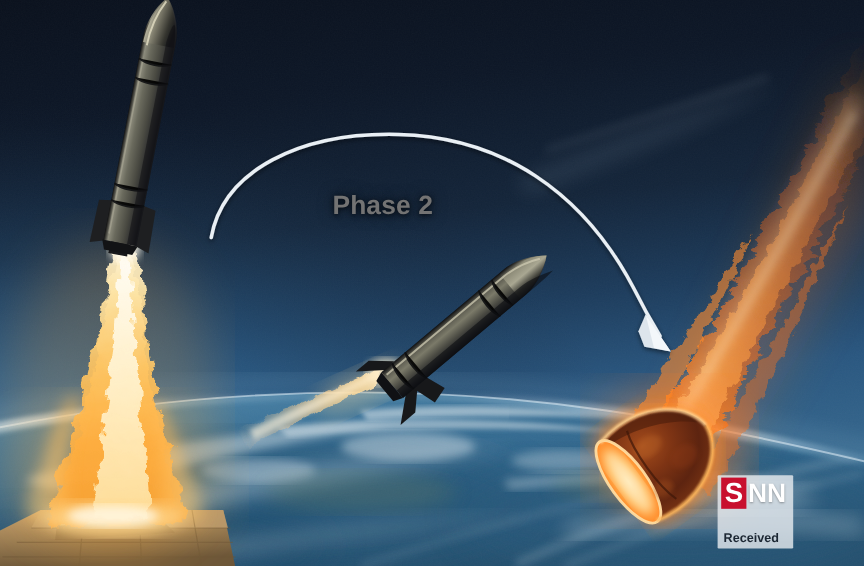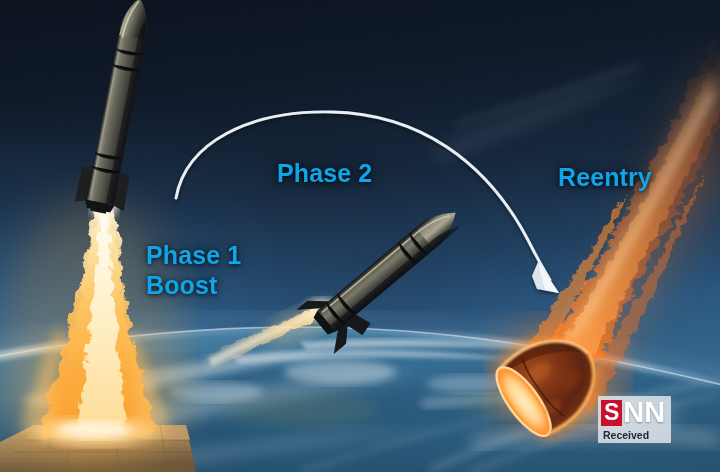--- a/index.html
+++ b/index.html
@@ -20,22 +20,22 @@
     left: 0;
     top: 0;
     width: 720px;
     height: 472px;
     display: block;
   }
 
   
   .phase-label {
     position: absolute;
-    color: #0ea5e9;
-    font-size: 25px;
+    color: #737373;
+    font-size: 22px;
     font-weight: 700;
     line-height: 1.21;
     letter-spacing: 0.1px;
     text-shadow: 0 1px 4px rgba(0,0,0,0.72), 0 0 12px rgba(0,0,0,0.5);
     white-space: nowrap;
     pointer-events: none;
   }
   #label-boost      { left: 146px; top: 240px; }
   #label-midcourse  { left: 277px; top: 158px; }
   #label-reentry    { left: 558px; top: 162px; }
@@ -60,32 +60,32 @@
     background: #c8102e;
     color: #ffffff;
     font-size: 23px;
     font-weight: 700;
     line-height: 1;
     padding: 1px 3px 2px 3px;
     letter-spacing: 0;
   }
   #wm-nn {
     color: #ffffff;
-    font-size: 29px;
+    font-size: 22px;
     font-weight: 700;
     line-height: 1;
     margin-left: 1px;
     text-shadow: 0 1px 2px rgba(0,0,0,0.35);
   }
   #wm-received {
     color: #1c2733;
     font-size: 10.5px;
     font-weight: 700;
     line-height: 1;
-    margin-top: 3px;
+    margin-top: 20px;
     margin-left: 2px;
   }
 </style>
 </head>
 <body>
 
 <div id="stage">
 
   <svg class="layer" viewBox="0 0 720 472">
     <defs>
@@ -531,31 +531,26 @@
     <g filter="url(#arrowShadow)">
       <path d="M 176 198
                C 186 142 250 110 332 112
                C 418 114 486 160 528 240
                C 536 256 544 270 550 280" stroke="#e9eff4" stroke-width="2.9" fill="none" stroke-linecap="round"></path>
       <path d="M 538 262 L 559 293 L 537 289 L 532 276 Z" fill="#dde5ec"></path>
       <path d="M 538 262 L 559 293 L 545 290 Z" fill="#f3f7fa"></path>
     </g>
   </svg>
 
-  <div class="phase-label" id="label-boost">
-    <div>Phase 1</div>
-    <div>Boost</div>
-  </div>
 
   <div class="phase-label" id="label-midcourse">
     <div>Phase 2</div>
   </div>
 
   <div class="phase-label" id="label-reentry">
-    <div>Reentry</div>
   </div>
 
   <div id="watermark">
     <div id="wm-row">
       <span id="wm-s">S</span>
       <span id="wm-nn">NN</span>
     </div>
     <span id="wm-received">Received</span>
   </div>
 

